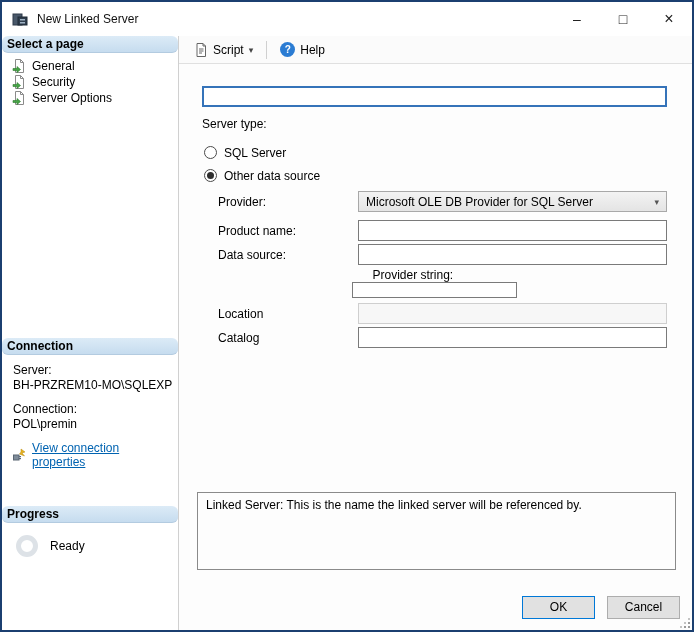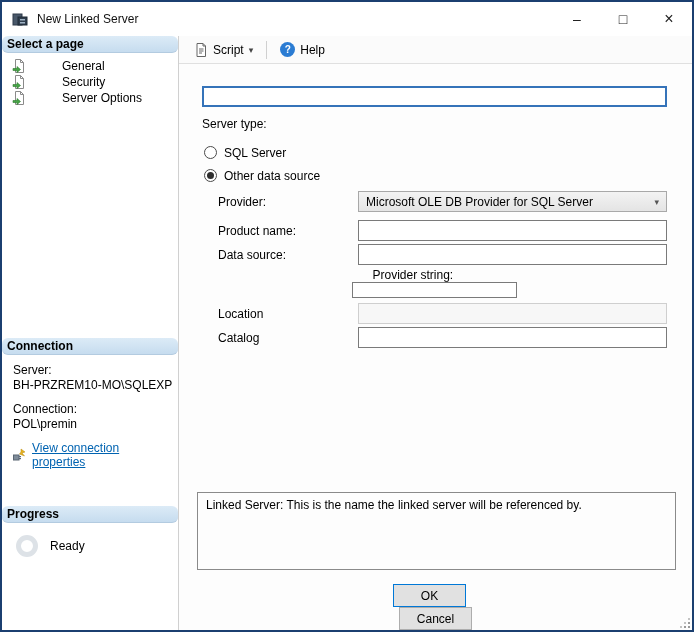--- a/index.html
+++ b/index.html
@@ -23,21 +23,21 @@
 
   
   .sidebar { width:177px; border-right:1px solid #d0d0d0; background:#fff; position:relative; flex:0 0 auto; }
   .section-header { background:linear-gradient(#dcebf7,#c6dcef); border-bottom:1px solid #b3cbe0;
                     font-weight:bold; font-size:12px; padding:1px 6px 2px 5px; height:17px;border-radius:6px; }
   .sb-sec { position:absolute; left:0; right:0; }
   .sb-sec1 { top:0; }
   .sb-sec2 { top:302px; }
   .sb-sec3 { top:470px; }
   .page-list { list-style:none; padding:5px 0 0 10px; }
-  .page-item { display:flex; align-items:center; height:16px; cursor:pointer;gap:30px; }
+  .page-item { display:flex; align-items:center; height:16px; cursor:pointer; }
   .page-item .p-icon { width:14px; height:14px; margin-right:6px; display:inline-flex; }
   .conn-body { padding:8px 6px 0 11px; font-size:12px; }
   .conn-label { margin-bottom:1px; }
   .conn-value { margin-bottom:10px; white-space:nowrap; overflow:hidden; }
   .link-row { display:flex; align-items:center; margin-top:3px; }
   .cp-icon { width:14px; height:14px; margin-right:5px; display:inline-flex; }
   .link { color:#0063b1; text-decoration:underline; cursor:pointer; }
   .prog-body { padding:12px 0 0 14px; display:flex; align-items:center; }
   .spinner { width:22px; height:22px; border-radius:50%; border:5px solid #dde2e7; background:#fff; }
   .prog-status { margin-left:12px; }
@@ -74,21 +74,21 @@
               display:flex; align-items:center; padding:0 7px; cursor:pointer; }
   .dropdown .dd-value { flex:1; white-space:nowrap; overflow:hidden; }
   .dd-chevron { font-size:9px; color:#555; margin-left:6px; }
 
   
   .desc-box { position:absolute; left:18px; right:16px; top:456px; height:78px;
               border:1px solid #8a8a8a; background:#fdfdfd; padding:5px 8px; font-size:12px; }
 
   
   .footer { position:absolute; left:0; right:0; bottom:0; height:46px; display:flex;
-            align-items:center; justify-content:flex-end; padding-right:12px;flex-direction:column; }
+            align-items:center; justify-content:flex-end; padding-right:12px; }
   .btn { width:73px; height:23px; background:#e1e1e1; border:1px solid #adadad; font:12px "Liberation Sans",sans-serif;
          cursor:pointer; }
   .btn.default { border:1px solid #0078d7; }
   .btn + .btn { margin-left:12px; }
 
   .resize-grip { position:absolute; right:1px; bottom:1px; width:12px; height:12px; }
 </style>
 </head>
 <body>
 

